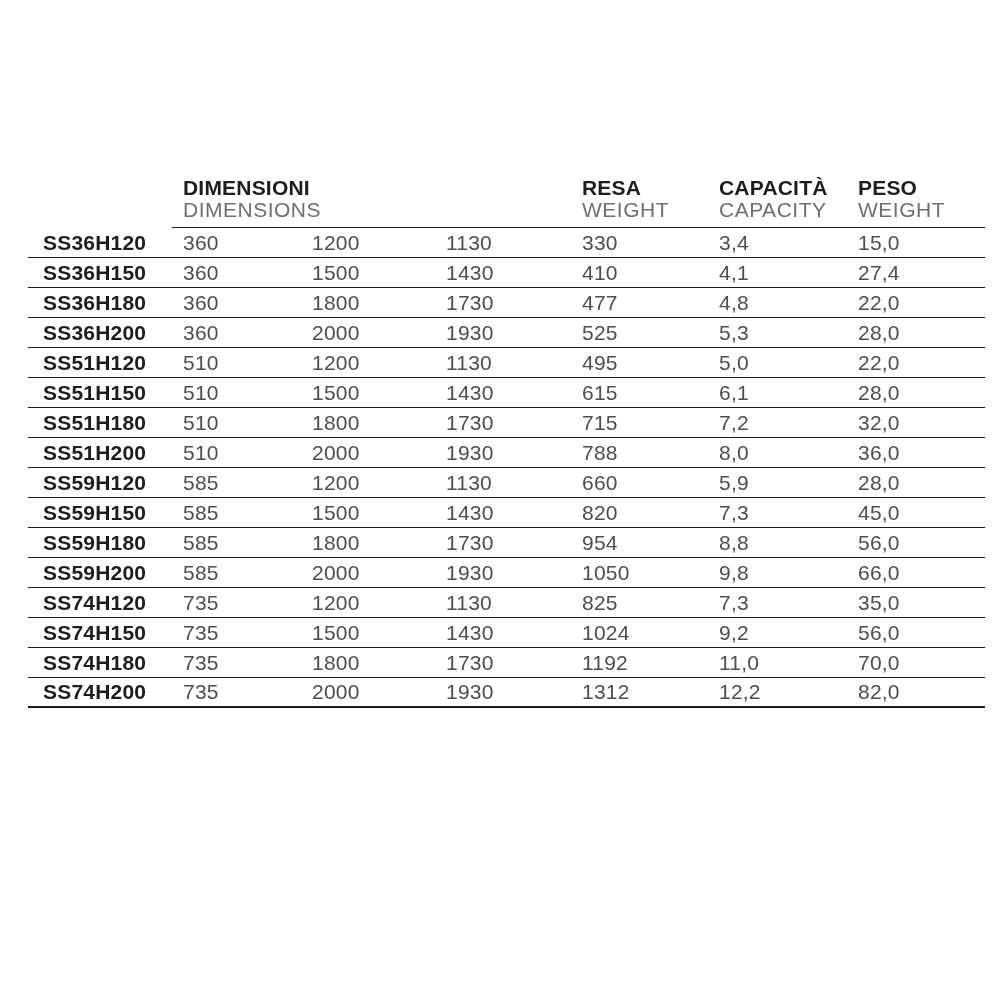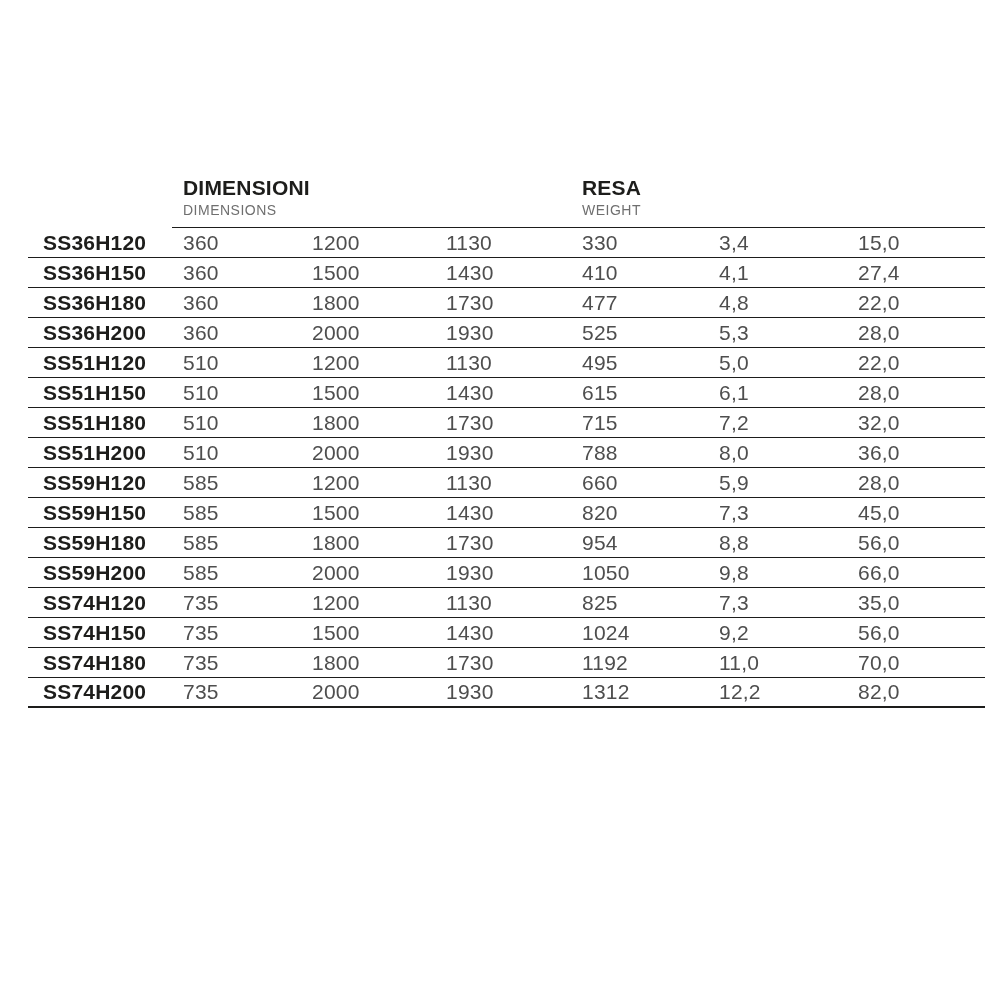--- a/index.html
+++ b/index.html
@@ -39,21 +39,21 @@
   .gc-peso { grid-column: 7; }
   .g1 {
     font-size: 21px;
     line-height: 22px;
     font-weight: 700;
     letter-spacing: 0.2px;
     color: var(--text-dark, #1d1d1b);
     white-space: nowrap;
   }
   .g2 {
-    font-size: 14px;
+    font-size: 21px;
     line-height: 22px;
     font-weight: 400;
     letter-spacing: 0.5px;
     color: var(--subheader-gray, #6f6f6f);
     white-space: nowrap;
   }
   .group-underline {
     position: absolute;
     left: 144px;
     right: 0;
@@ -114,20 +114,28 @@
 
     <div class="group-row cols">
       <div class="group-cell gc-dim">
         <div class="g1">DIMENSIONI</div>
         <div class="g2">DIMENSIONS</div>
       </div>
       <div class="group-cell gc-resa">
         <div class="g1">RESA</div>
         <div class="g2">WEIGHT</div>
       </div>
+      <div class="group-cell gc-cap">
+        <div class="g1">CAPACITÀ</div>
+        <div class="g2">CAPACITY</div>
+      </div>
+      <div class="group-cell gc-peso">
+        <div class="g1">PESO</div>
+        <div class="g2">WEIGHT</div>
+      </div>
       <div class="group-underline"></div>
     </div>
 
 
     <div>
   <div class="data-row cols">
     <div class="cell art-cell">SS36H120</div>
     <div class="cell">360</div>
     <div class="cell">1200</div>
     <div class="cell">1130</div>

